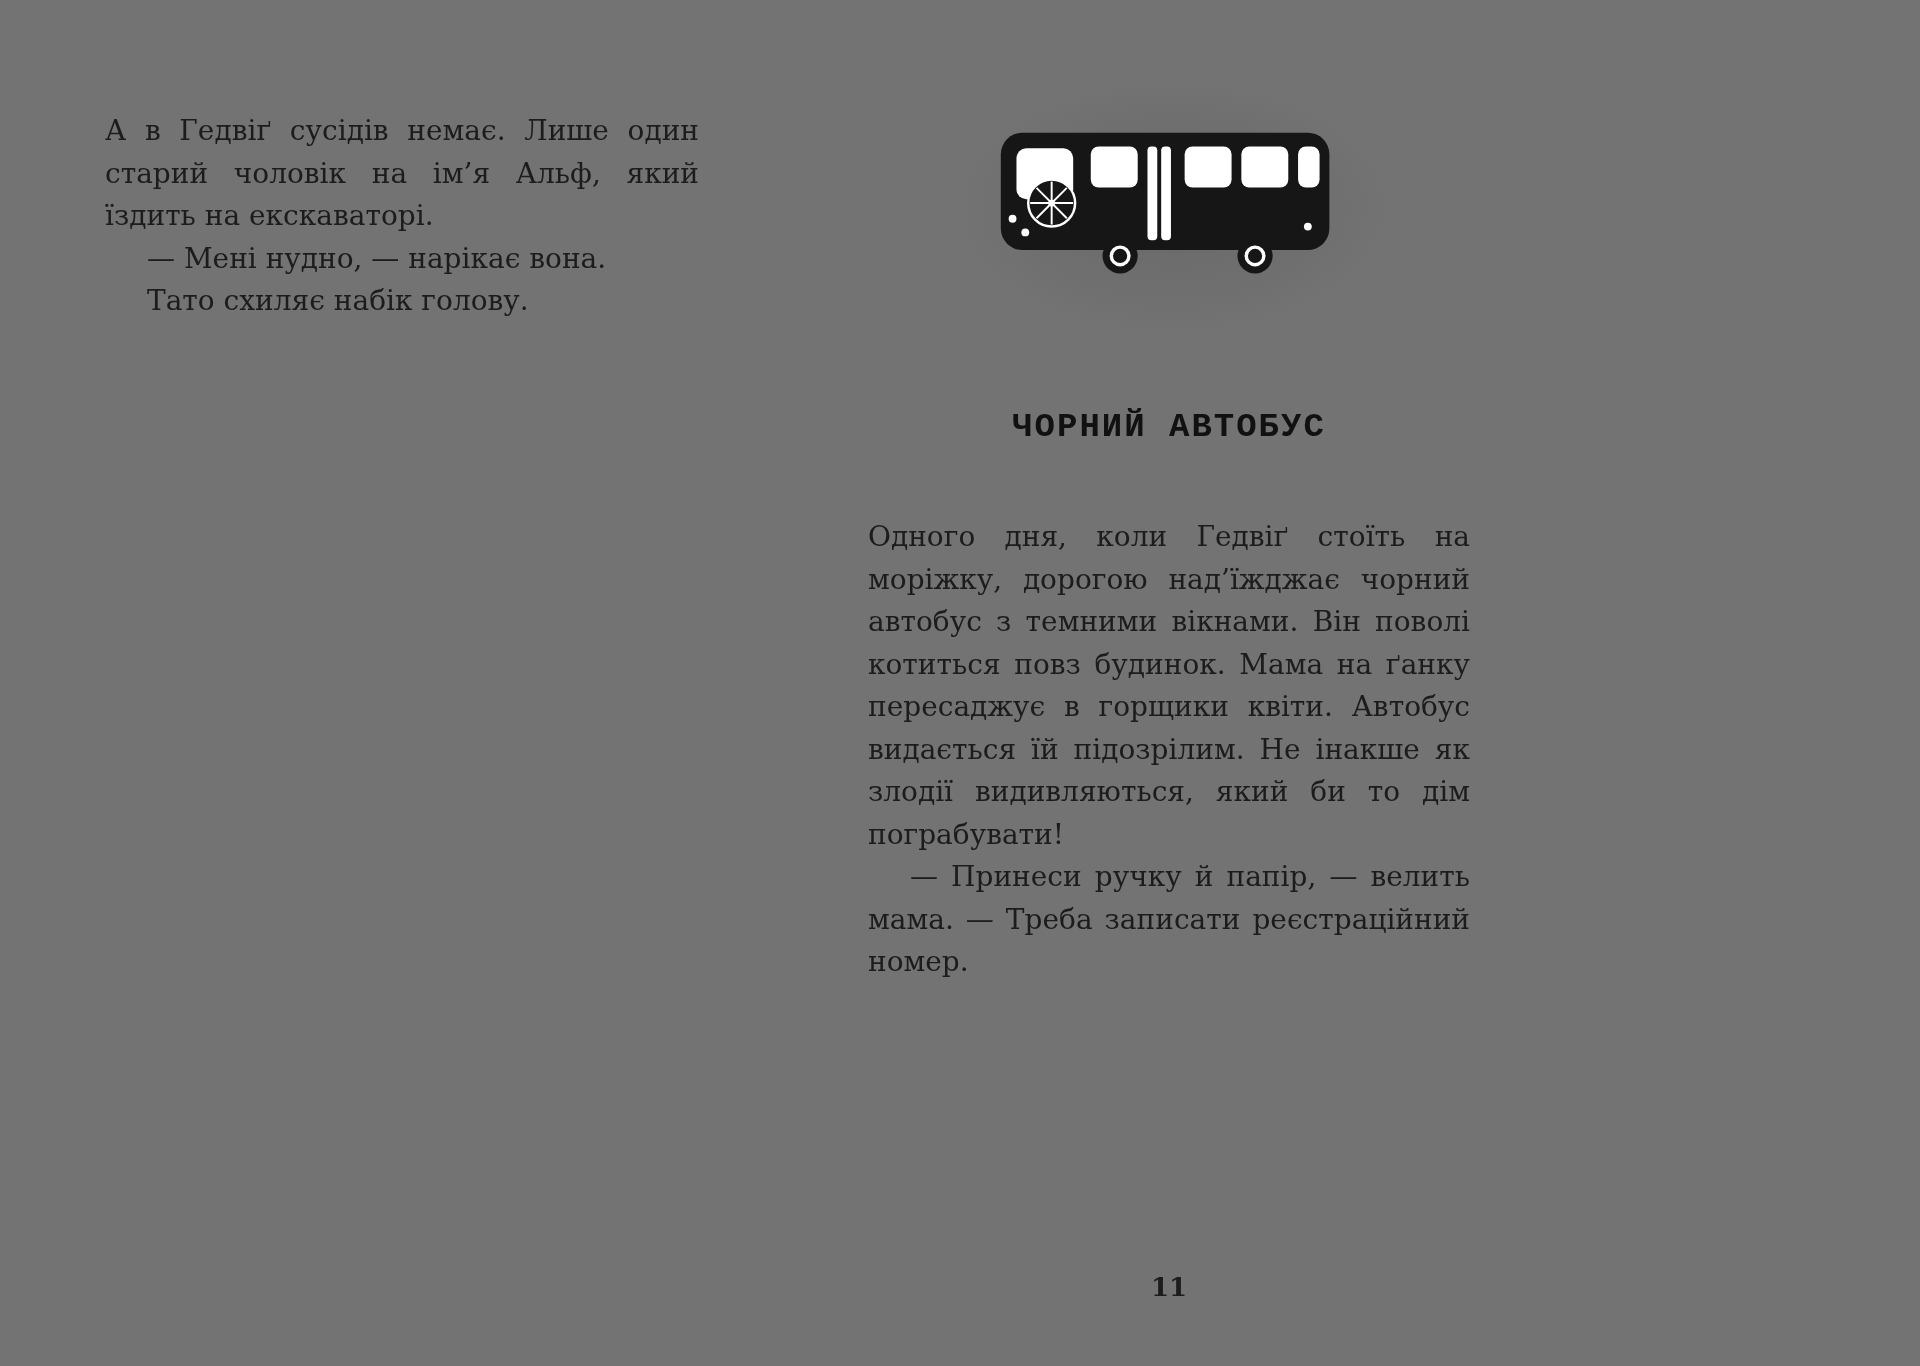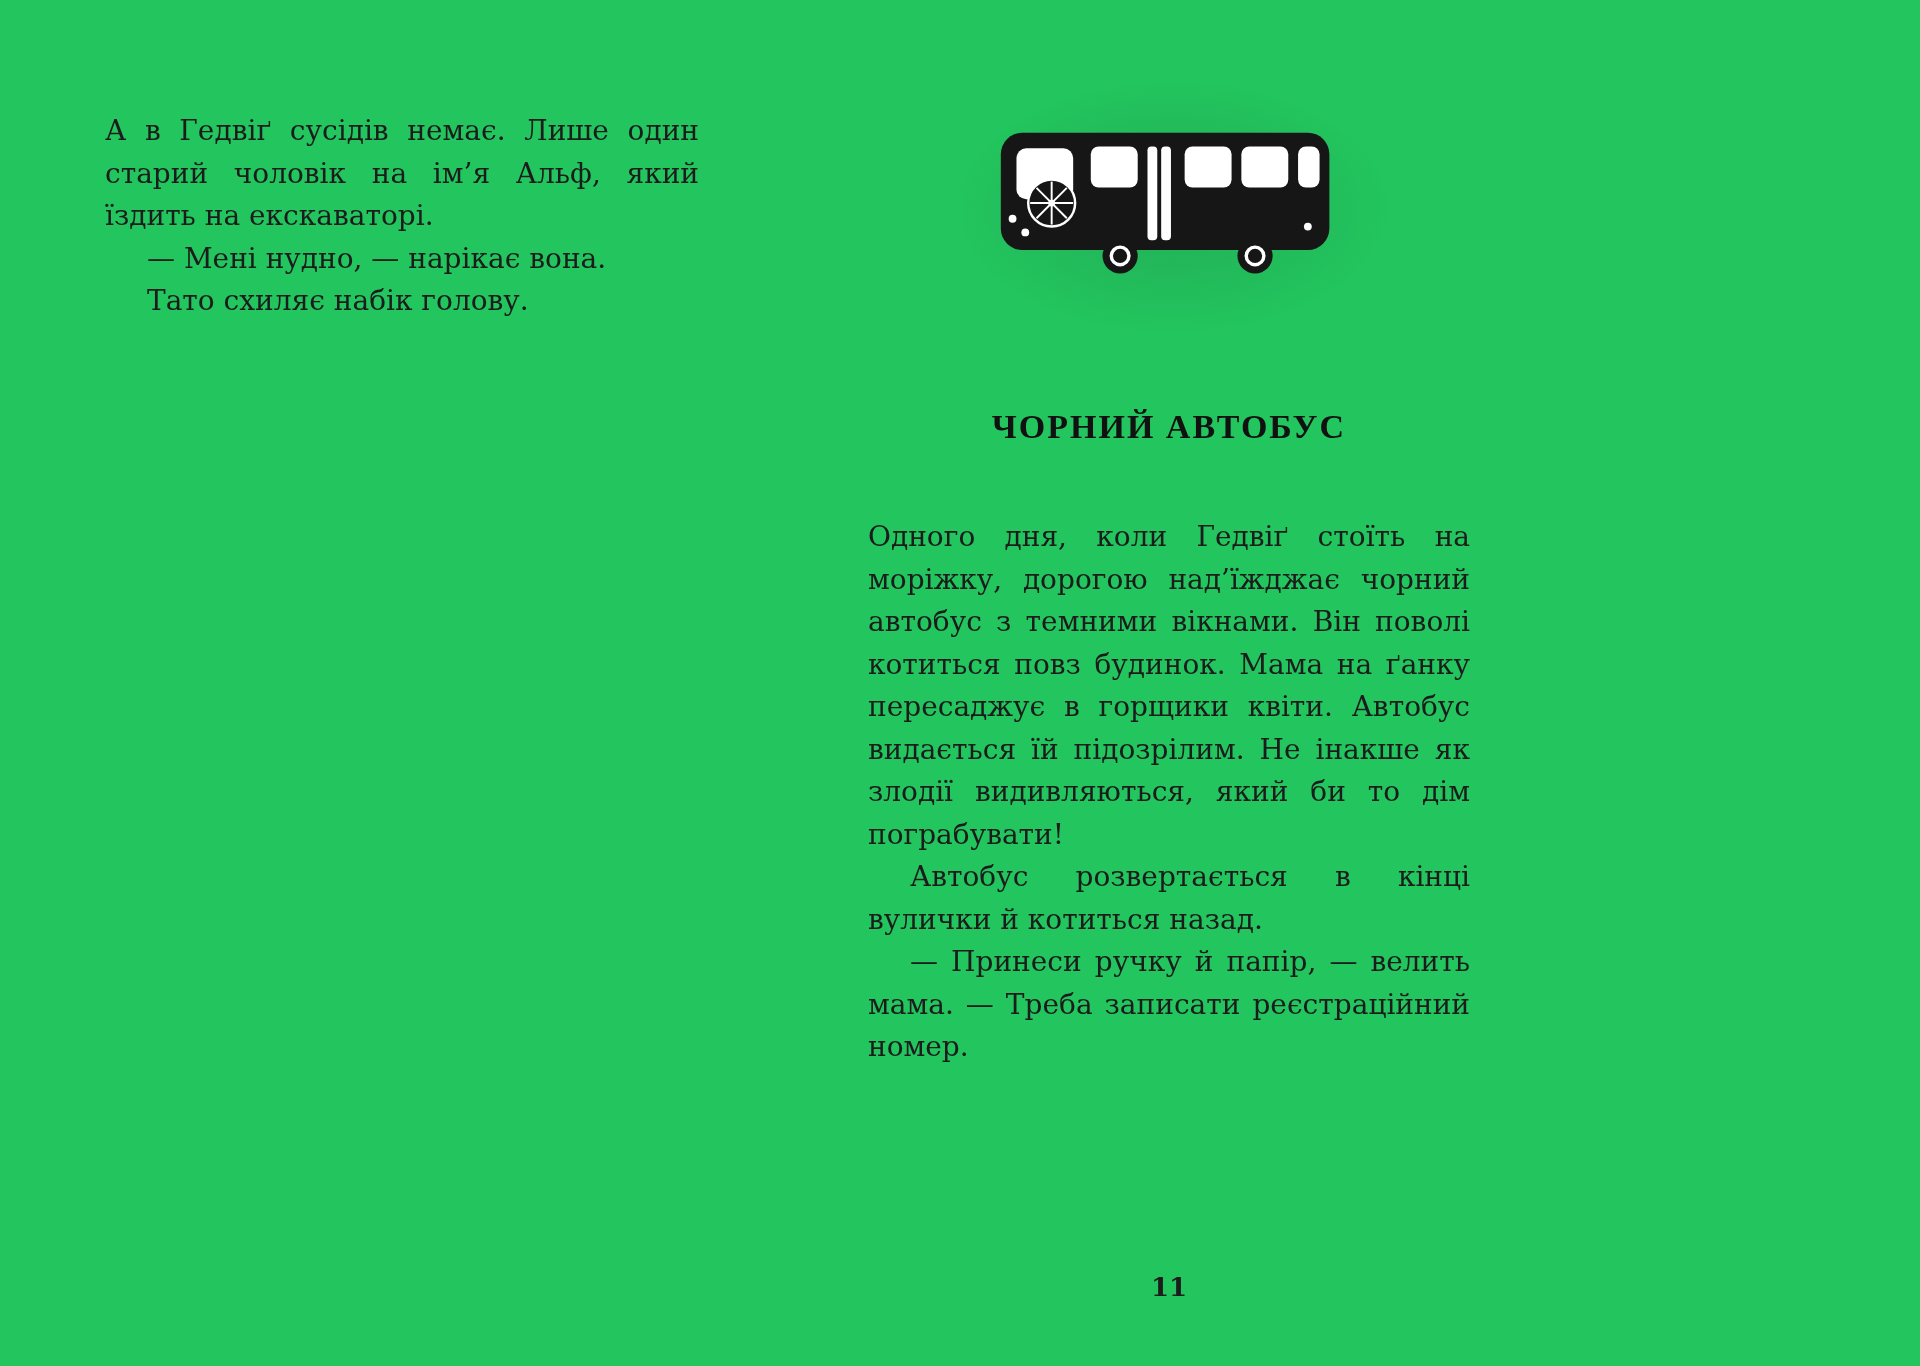--- a/index.html
+++ b/index.html
@@ -4,21 +4,21 @@
 <style>
   html, body {
     margin: 0;
     padding: 0;
     background: #ffffff;
   }
   .spread {
     position: relative;
     width: 1920px;
     height: 1366px;
-    background: #22c55e;
+    background: #737373;
     font-family: "DejaVu Serif", serif;
     color: #1c1c1c;
     overflow: hidden;
   }
 
   
   .left-col {
     position: absolute;
     left: 105px;
     top: 110px;
@@ -57,21 +57,21 @@
     width: 352px;
     height: 196px;
   }
 
   .chapter-title {
     position: absolute;
     left: 0;
     top: 408px;
     width: 602px;
     text-align: center;
-    font-family: Liberation Serif, serif;
+    font-family: Liberation Mono, monospace;
     font-size: 34px;
     font-weight: 700;
     letter-spacing: 2px;
     color: #111111;
   }
 
   .right-text {
     position: absolute;
     left: 0;
     top: 496px;
@@ -157,20 +157,19 @@
         <circle cx="20" cy="112" r="4" fill="#ffffff"></circle>
         <circle cx="33" cy="126" r="4" fill="#ffffff"></circle>
         <circle cx="322" cy="120" r="4" fill="#ffffff"></circle>
       </svg>
     </div>
 
     <div class="chapter-title">ЧОРНИЙ АВТОБУС</div>
 
     <div class="right-text">
         <p class="para">Одного дня, коли Гедвіґ стоїть на моріжку, дорогою над’їжджає чорний автобус з темними вікнами. Він поволі котиться повз будинок. Мама на ґанку пересаджує в горщики квіти. Автобус видається їй підозрілим. Не інакше як злодії видивляються, який би то дім пограбувати!</p>
-        <p class="para indent">Автобус розвертається в кінці вулички й котиться назад.</p>
         <p class="para indent">— Принеси ручку й папір, — велить мама. — Треба записати реєстраційний номер.</p>
       </div>
 
     <div class="page-number">11</div>
   </div>
 
 </div>
 
 </body></html>

